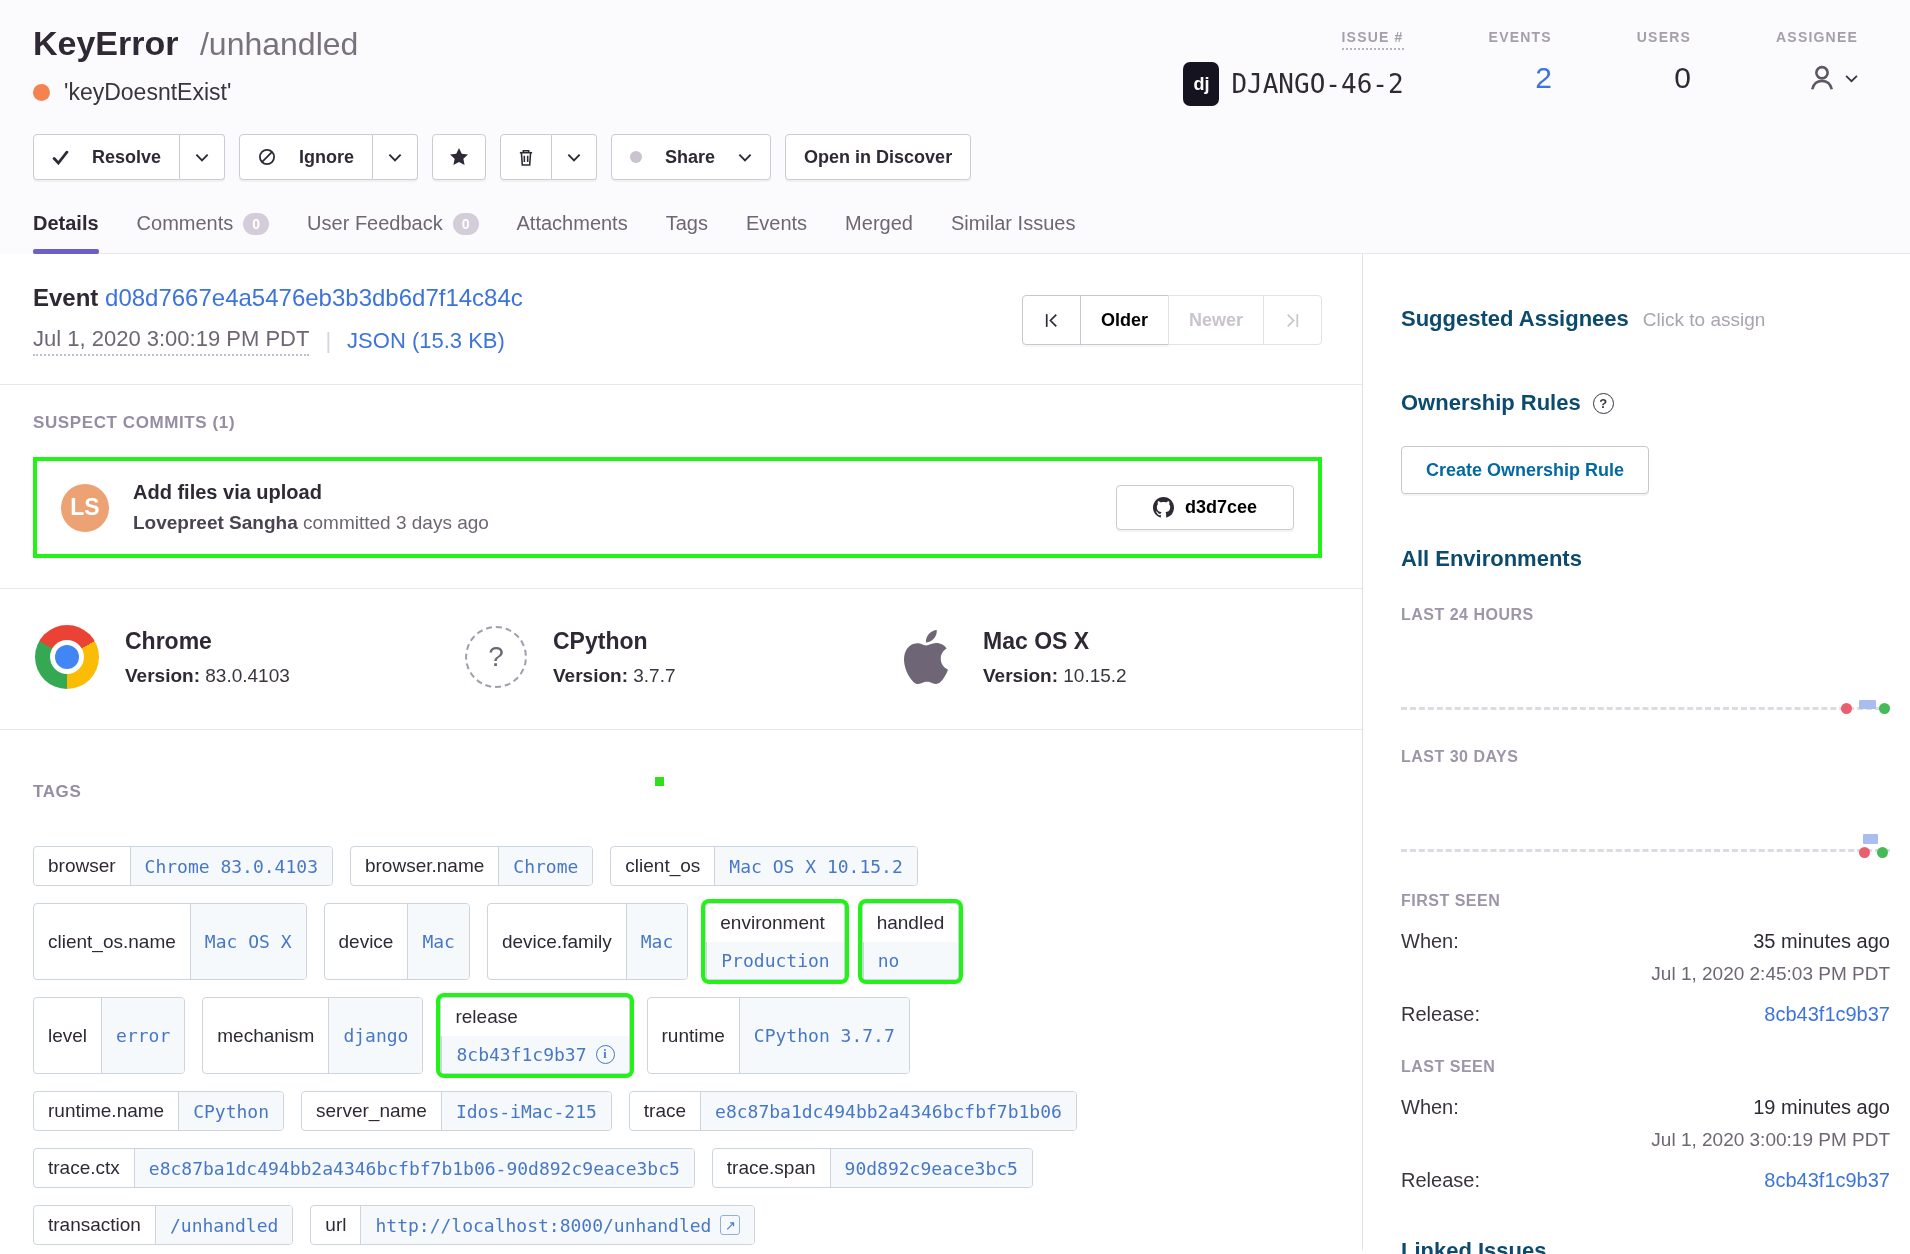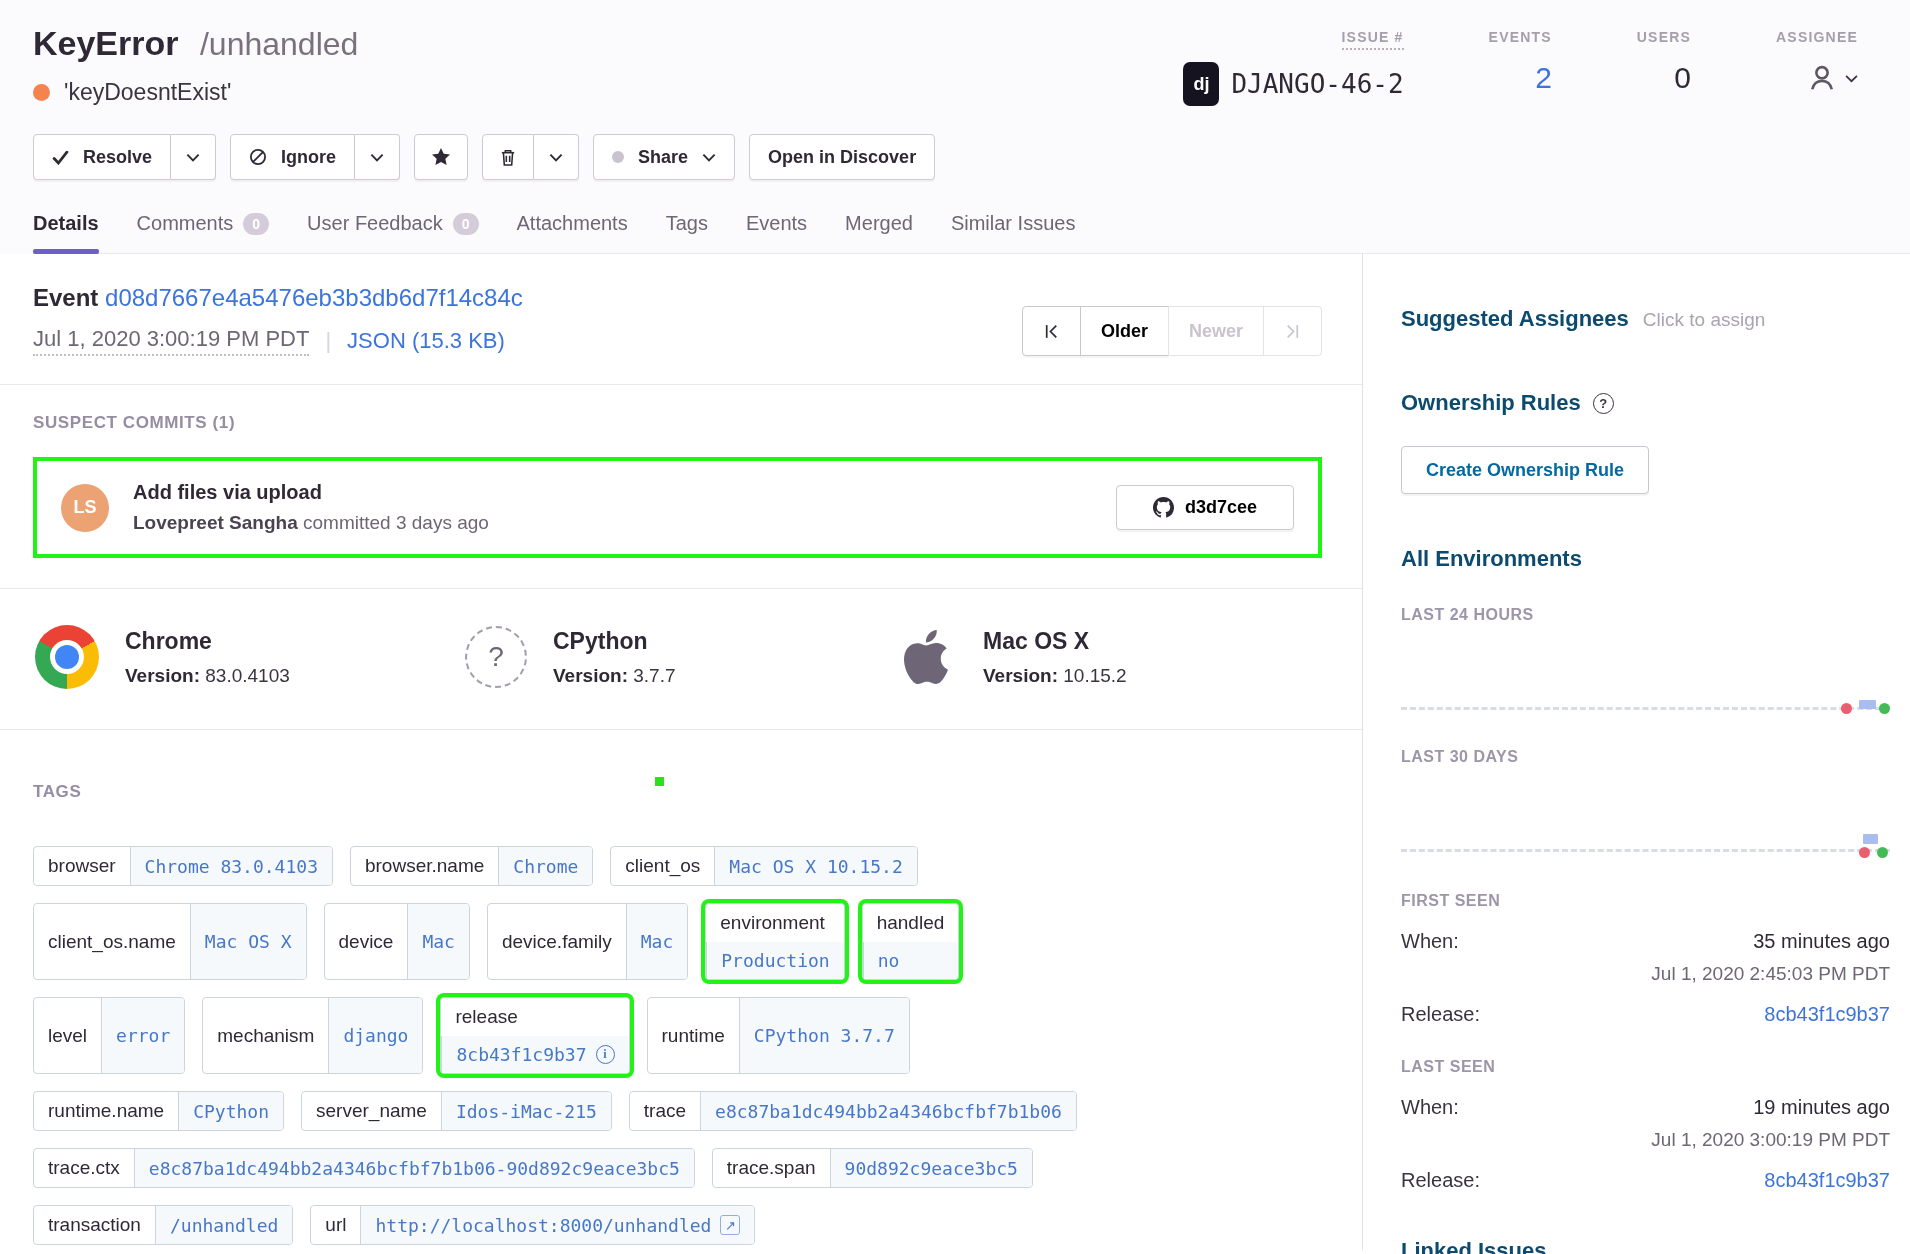--- a/index.html
+++ b/index.html
@@ -27,21 +27,21 @@
   .issue-id-wrap { display:flex; align-items:center; gap:12px; }
   .dj-box { width:36px; height:44px; border-radius:7px; background:#161320; color:#fff;
     font-weight:bold; font-size:18px; display:flex; align-items:center; justify-content:center; }
   .issue-id { font-family:"DejaVu Sans Mono", monospace; font-size:26px; color:#2f2936; }
   .assignee-wrap { display:flex; align-items:center; gap:8px; cursor:pointer; }
 
   
   .toolbar { display:flex; gap:14px; margin-top:28px; }
   .btn-group { display:flex; }
   .btn { background:#fff; border:1px solid #cfc9d4; height:46px; padding:0 18px;
-    display:inline-flex; align-items:center; gap:14px; font-size:18px; font-weight:bold;
+    display:inline-flex; align-items:center; gap:23px; font-size:18px; font-weight:bold;
     color:#2f2936; border-radius:4px; cursor:pointer; box-shadow:0 2px 0 rgba(50,30,60,0.05); }
   .btn-group .btn:first-child { border-radius:4px 0 0 4px; }
   .btn-group .btn:last-child { border-radius:0 4px 4px 0; border-left:none; }
   .btn.caret-only { padding:0 15px; }
   .btn.icon-only { padding:0 16px; }
   .share-dot { width:12px; height:12px; border-radius:50%; background:#c9c2cf; }
 
   
   .tabs { display:flex; gap:38px; margin-top:32px; border-bottom:1px solid #e9e6ec; }
   .tab { font-size:20px; color:#6f6675; padding-bottom:18px; display:flex; align-items:center;
@@ -51,21 +51,21 @@
     background:#6c5fc7; border-radius:2px; }
   .tab-badge { background:#d4cdd9; color:#fff; font-size:14px; font-weight:bold;
     border-radius:12px; padding:3px 9px; }
 
   
   .body { display:flex; height:996px; background:#fff; }
   .main { width:1362px; }
   .sidebar { flex:1; border-left:1px solid #e2dfe5; padding:52px 20px 0 38px; }
 
   
-  .event-head { padding:30px 40px 28px 33px; display:flex; justify-content:space-between; align-items:flex-end; }
+  .event-head { padding:30px 40px 28px 33px; display:flex; justify-content:space-between; align-items:center; }
   .event-line1 { font-size:24px; }
   .event-label { font-weight:bold; }
   a.link { color:#3d74db; text-decoration:none; cursor:pointer; }
   .event-line2 { margin-top:14px; font-size:22px; display:flex; align-items:center; }
   .event-date { color:#6f6675; border-bottom:2px dotted #c3bcc8; padding-bottom:2px; }
   .sep { color:#d8d3dc; margin:0 16px; }
   .pagination { display:flex; }
   .pg { height:50px; min-width:56px; padding:0 20px; background:#fff; border:1px solid #cbc5d0;
     display:flex; align-items:center; justify-content:center; font-size:18px; font-weight:bold;
     cursor:pointer; margin-left:-1px; box-shadow:0 2px 0 rgba(50,30,60,0.04); }
@@ -73,21 +73,21 @@
   .pg:last-child { border-radius:0 4px 4px 0; }
   .pg.disabled { color:#c9c3ce; border-color:#e5e1e8; box-shadow:none; }
   .divider { border:none; border-top:1px solid #eae7ec; }
 
   
   .suspect { padding:28px 40px 30px 33px; }
   .section-heading { font-size:17px; font-weight:bold; color:#968da3; letter-spacing:0.6px; }
   .commit-card { margin-top:24px; border:4px solid #22f316; background:#fff; padding:20px 24px;
     display:flex; align-items:center; gap:24px; }
   .avatar { width:48px; height:48px; border-radius:50%; background:#eca273; color:#fff;
-    font-size:18px; font-weight:bold; display:flex; align-items:center; justify-content:center; flex:none; }
+    font-size:23px; font-weight:bold; display:flex; align-items:center; justify-content:center; flex:none; }
   .commit-info { flex:1; }
   .commit-title { font-size:20px; font-weight:bold; }
   .commit-meta { margin-top:8px; font-size:19px; color:#6f6675; }
   .commit-author { font-weight:bold; color:#4a4352; }
   .sha-btn { border:1px solid #cfc9d4; border-radius:4px; background:#fff; padding:11px 36px;
     display:flex; align-items:center; gap:11px; font-size:18px; font-weight:bold; cursor:pointer;
     box-shadow:0 2px 0 rgba(50,30,60,0.05); }
 
   
   .contexts { border-top:1px solid #eae7ec; border-bottom:1px solid #eae7ec;

